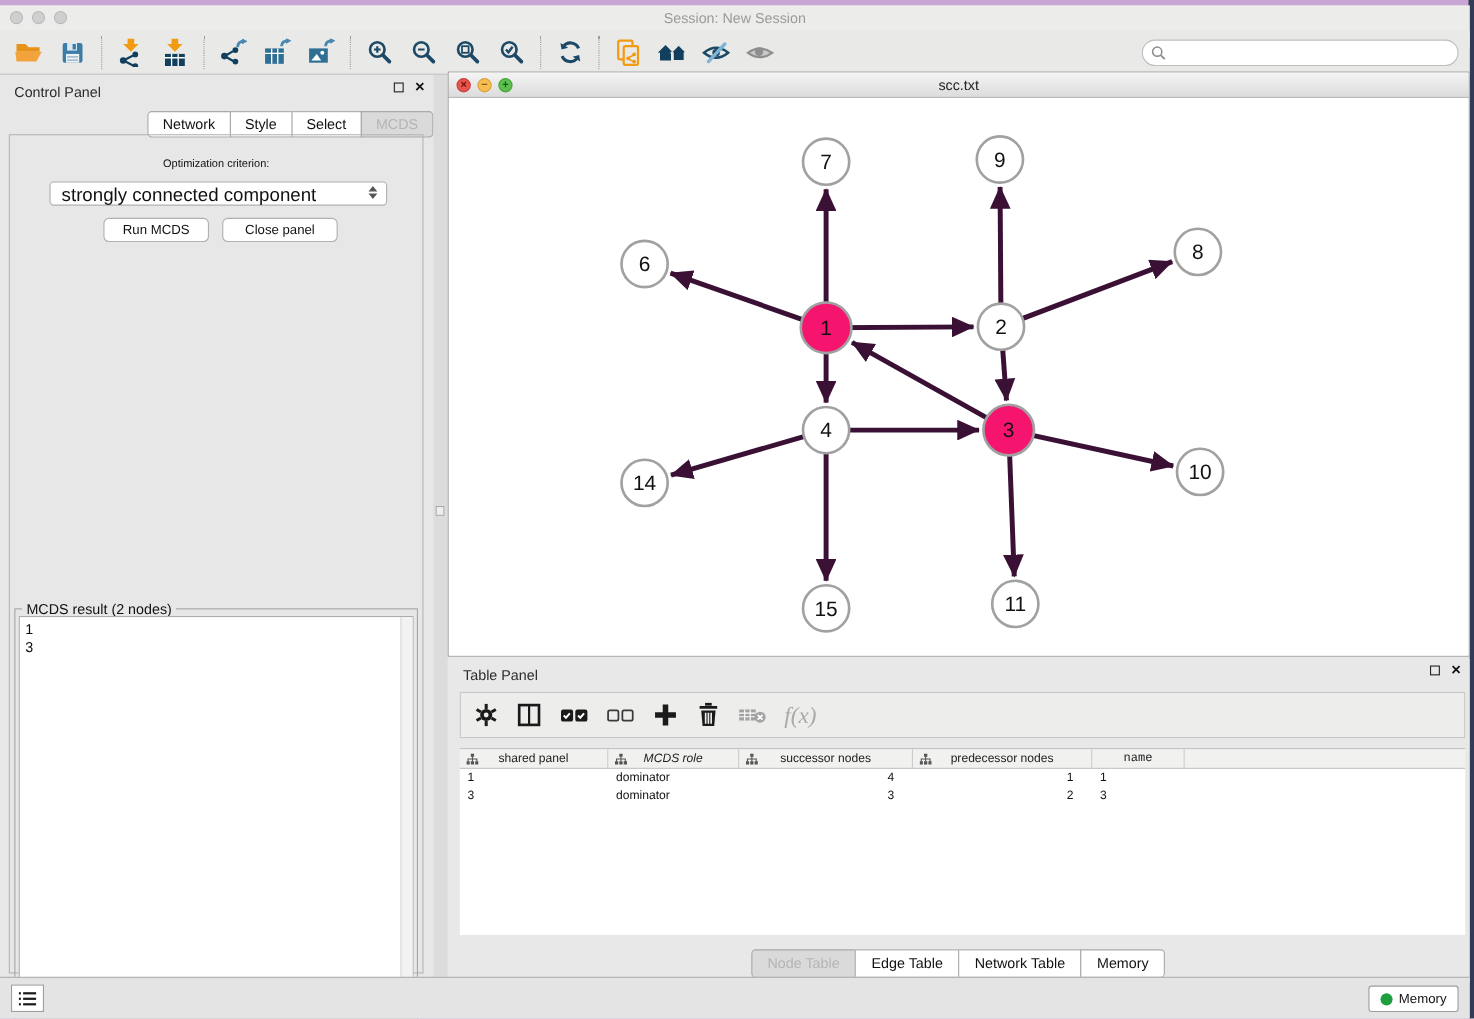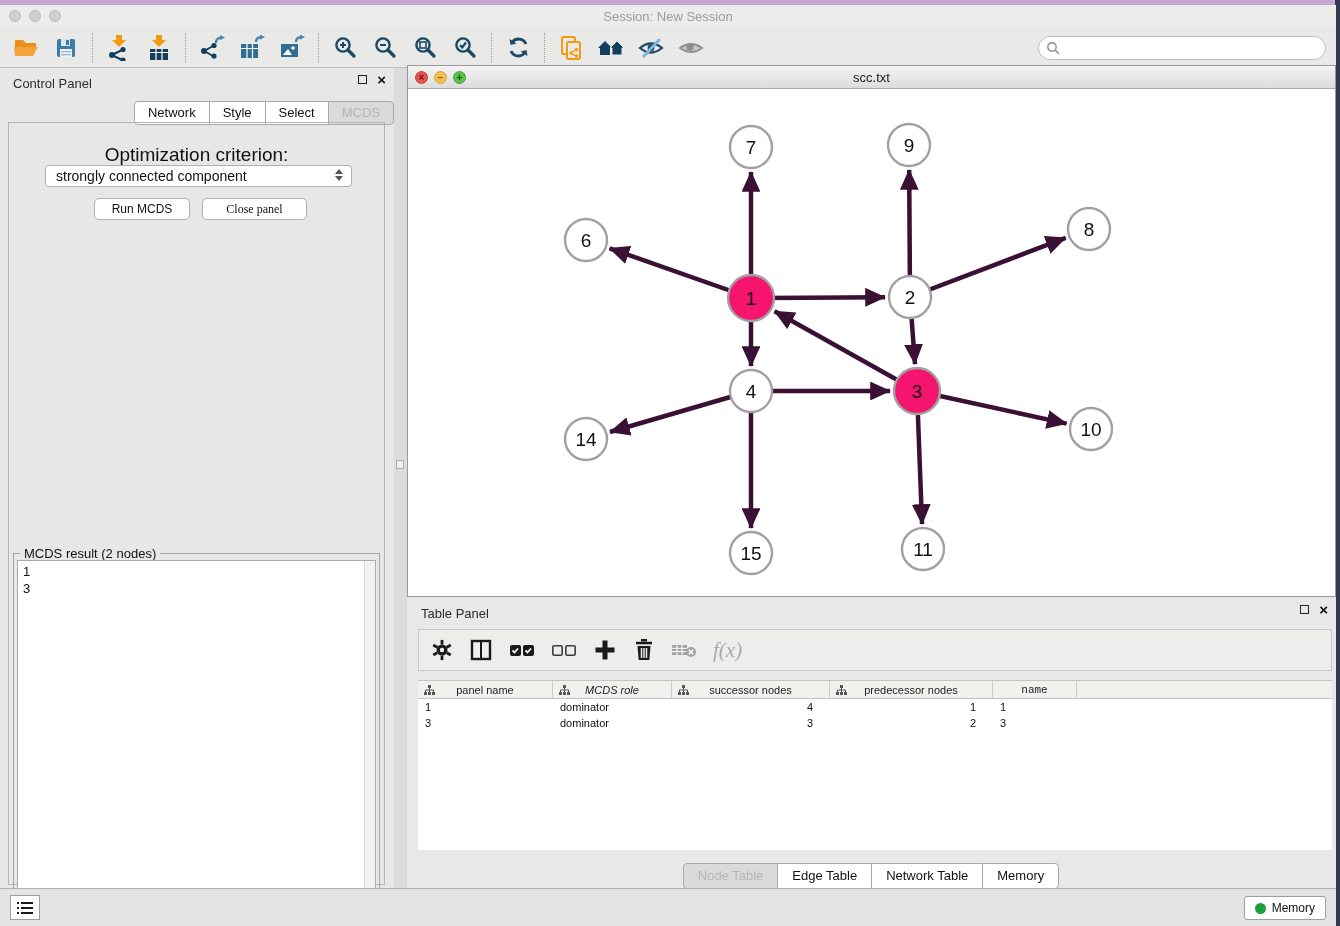--- a/index.html
+++ b/index.html
@@ -28,29 +28,29 @@
   #cp-title { position:absolute; left:13px; top:8px; font-size:13px; color:#2B2B2B; }
   .panel-btns { position:absolute; right:8px; top:7px; display:flex; gap:10px; align-items:center; }
   .float-box { width:9px; height:9px; border:1.5px solid #222; display:inline-block; }
   .close-x { font-size:15px; font-weight:900; color:#111; line-height:9px; }
   #cp-tabs { position:absolute; top:33px; width:100%; display:flex; justify-content:flex-end; }
   .seg-tab { border:1px solid #A9A9A9; background:#fff; color:#111; font-size:13px; padding:3px 13px 4px; margin-left:-1px; position:relative; }
   .seg-tab:first-child { border-radius:4px 0 0 4px; }
   .seg-tab:last-child { border-radius:0 4px 4px 0; }
   .seg-tab.active { background:#DADADA; color:#B5B5B5; }
   #cp-box { position:absolute; left:8px; top:54px; width:377px; height:763px; border:1px solid #B5B5B5; }
-  #opt-label { position:absolute; top:21px; width:100%; text-align:center; font-size:19px; color:#111; }
-  #criterion-select { position:absolute; left:36px; top:42px; width:307px; height:22px; background:#fff; border:1px solid #B0B0B0; border-radius:4px; font-size:14px; color:#111; padding:2px 0 0 10px; }
+  #opt-label { position:absolute; top:21px; width:100%; text-align:center; font-size:10px; color:#111; }
+  #criterion-select { position:absolute; left:36px; top:42px; width:307px; height:22px; background:#fff; border:1px solid #B0B0B0; border-radius:4px; font-size:17px; color:#111; padding:2px 0 0 10px; }
   #criterion-stepper { position:absolute; right:8px; top:3px; display:flex; flex-direction:column; gap:2px; }
   #criterion-stepper span { width:0; height:0; border-left:4px solid transparent; border-right:4px solid transparent; }
   #criterion-stepper .up { border-bottom:5px solid #555; }
   #criterion-stepper .dn { border-top:5px solid #555; }
   .cp-btn { position:absolute; top:75px; height:22px; background:#fff; border:1px solid #B0B0B0; border-radius:5px; font-size:12px; color:#111; text-align:center; padding-top:3px; }
   #run-btn { left:85px; width:96px; }
-  #close-panel-btn { left:193px; width:105px;font-family:Liberation Serif, serif; }
+  #close-panel-btn { left:193px; width:105px; }
   #mcds-fieldset { position:absolute; left:4px; top:430px; width:367px; height:377px; border:1px solid #A6A6A6; }
   #mcds-legend { position:absolute; left:6px; top:-8px; background:#E7E7E7; padding:0 4px; font-size:13px; color:#111; }
   #mcds-textarea { position:absolute; left:3px; top:6px; right:3px; bottom:3px; background:#fff; border:1px solid #ABABAB; font-size:13px; color:#111; padding:2px 0 0 5px; line-height:17px; }
   #mcds-scrollbar { position:absolute; right:0; top:0; bottom:0; width:11px; background:#F2F2F2; border-left:1px solid #D8D8D8; }
 
   
   #v-splitter { position:absolute; left:394px; top:63px; width:13px; height:825px; background:#DCDCDC; }
   #v-splitter .handle { position:absolute; left:2px; top:392px; width:8px; height:9px; background:#EFEFEF; border:1px solid #ABABAB; }
 
   
@@ -418,21 +418,21 @@
           <div class="th" style="width: 135px;">
             <svg class="h-icon" width="11" height="11" viewBox="0 0 11 11">
               <g fill="#555">
                 <rect x="4" y="0" width="3" height="3"></rect>
                 <rect x="0" y="7" width="3" height="3"></rect>
                 <rect x="4" y="7" width="3" height="3"></rect>
                 <rect x="8" y="7" width="3" height="3"></rect>
               </g>
               <path stroke="#555" stroke-width="1" fill="none" d="M5.5 3v2M1.5 7V5h8v2M5.5 5v2"></path>
             </svg>
-            <span class="h-label">panel name</span>
+            <span class="h-label">shared panel</span>
           </div>
           <div class="th" style="width: 119px; font-style: italic;">
             <svg class="h-icon" width="11" height="11" viewBox="0 0 11 11">
               <g fill="#555">
                 <rect x="4" y="0" width="3" height="3"></rect>
                 <rect x="0" y="7" width="3" height="3"></rect>
                 <rect x="4" y="7" width="3" height="3"></rect>
                 <rect x="8" y="7" width="3" height="3"></rect>
               </g>
               <path stroke="#555" stroke-width="1" fill="none" d="M5.5 3v2M1.5 7V5h8v2M5.5 5v2"></path>

